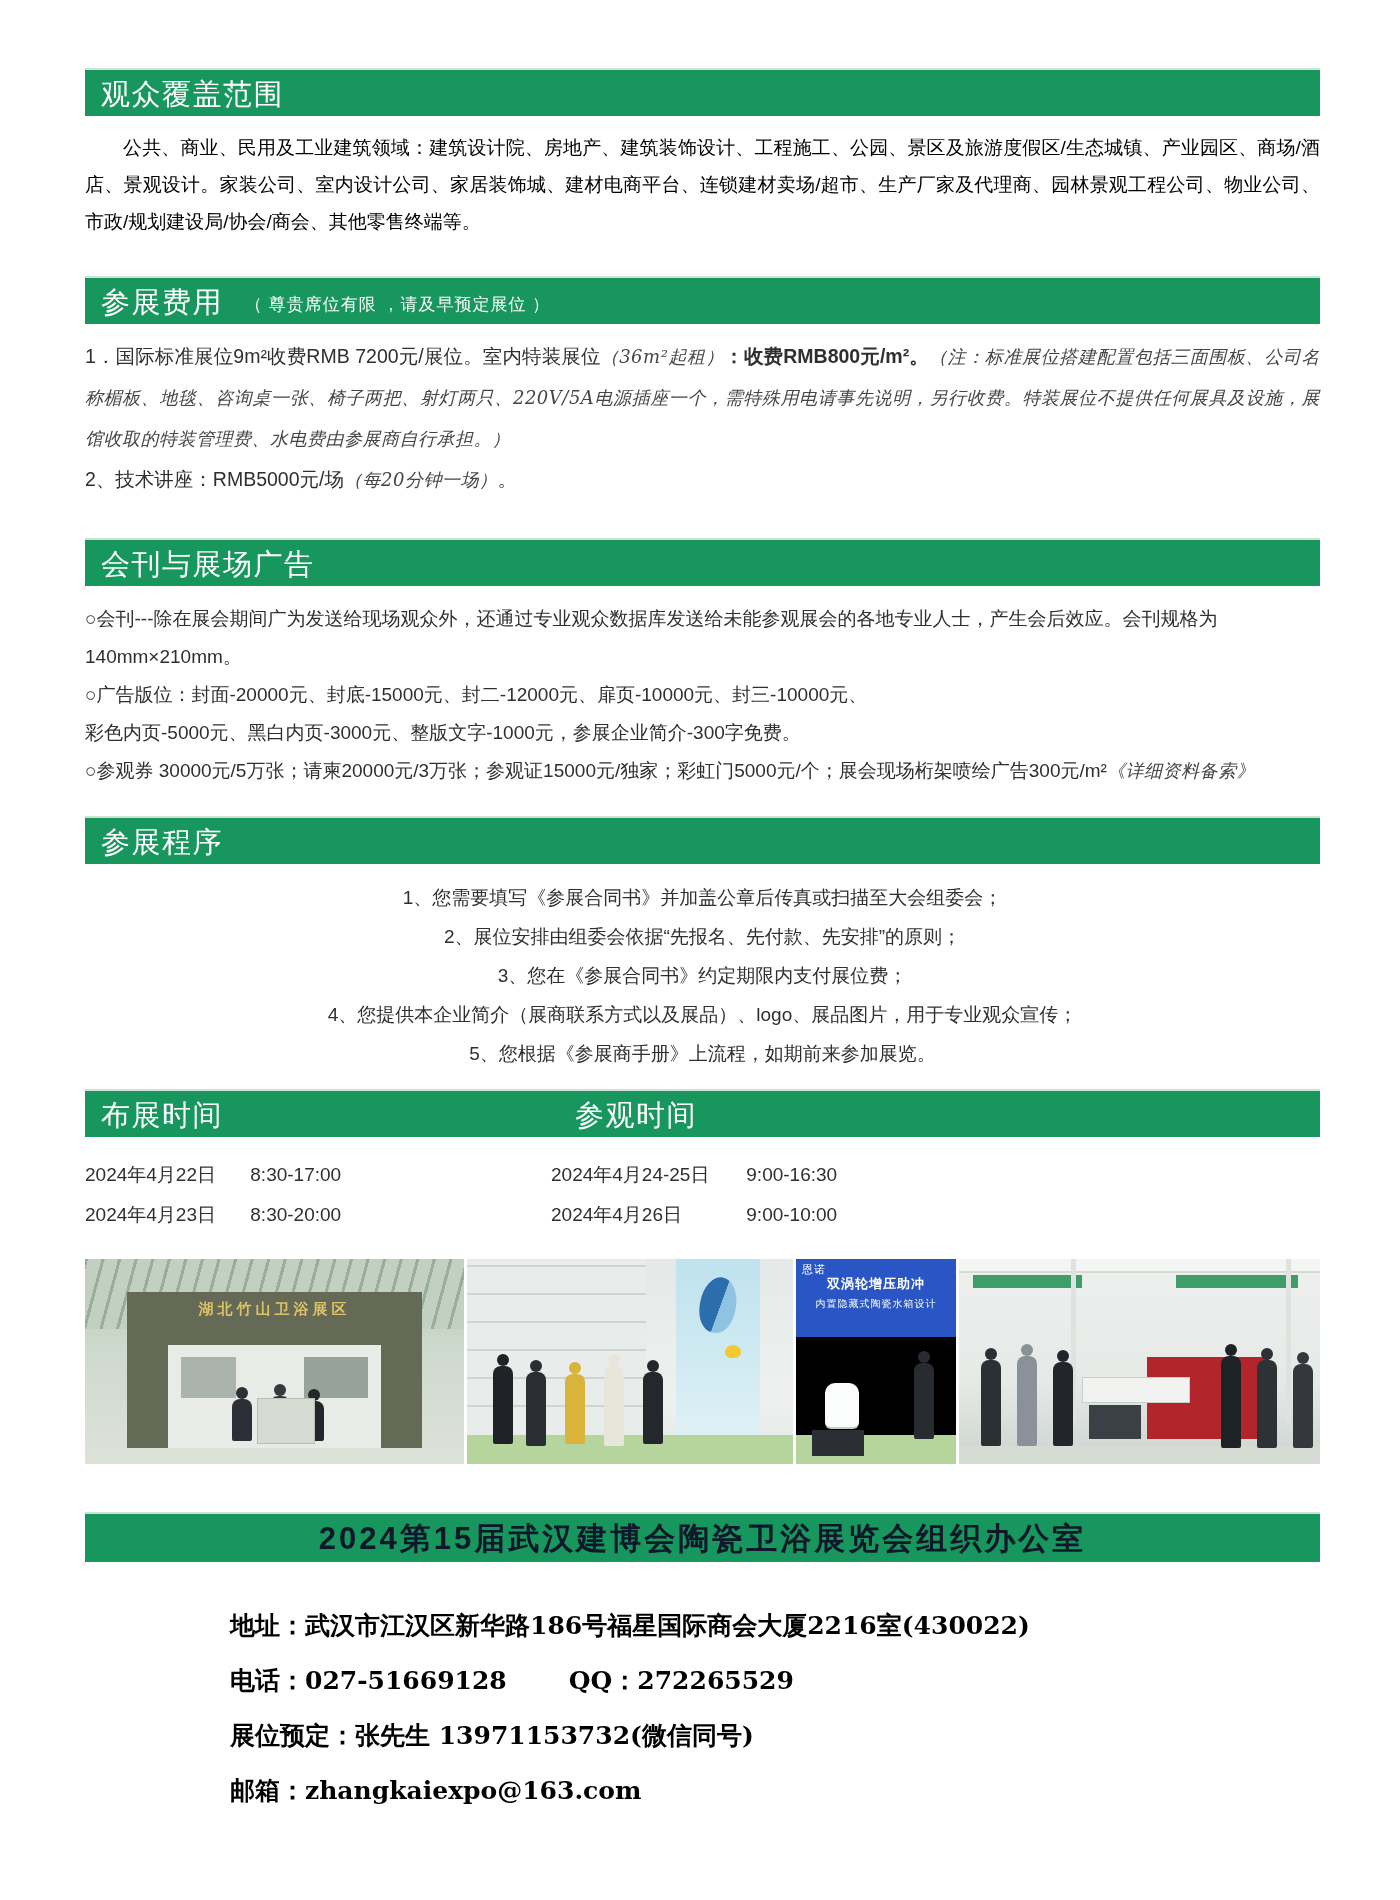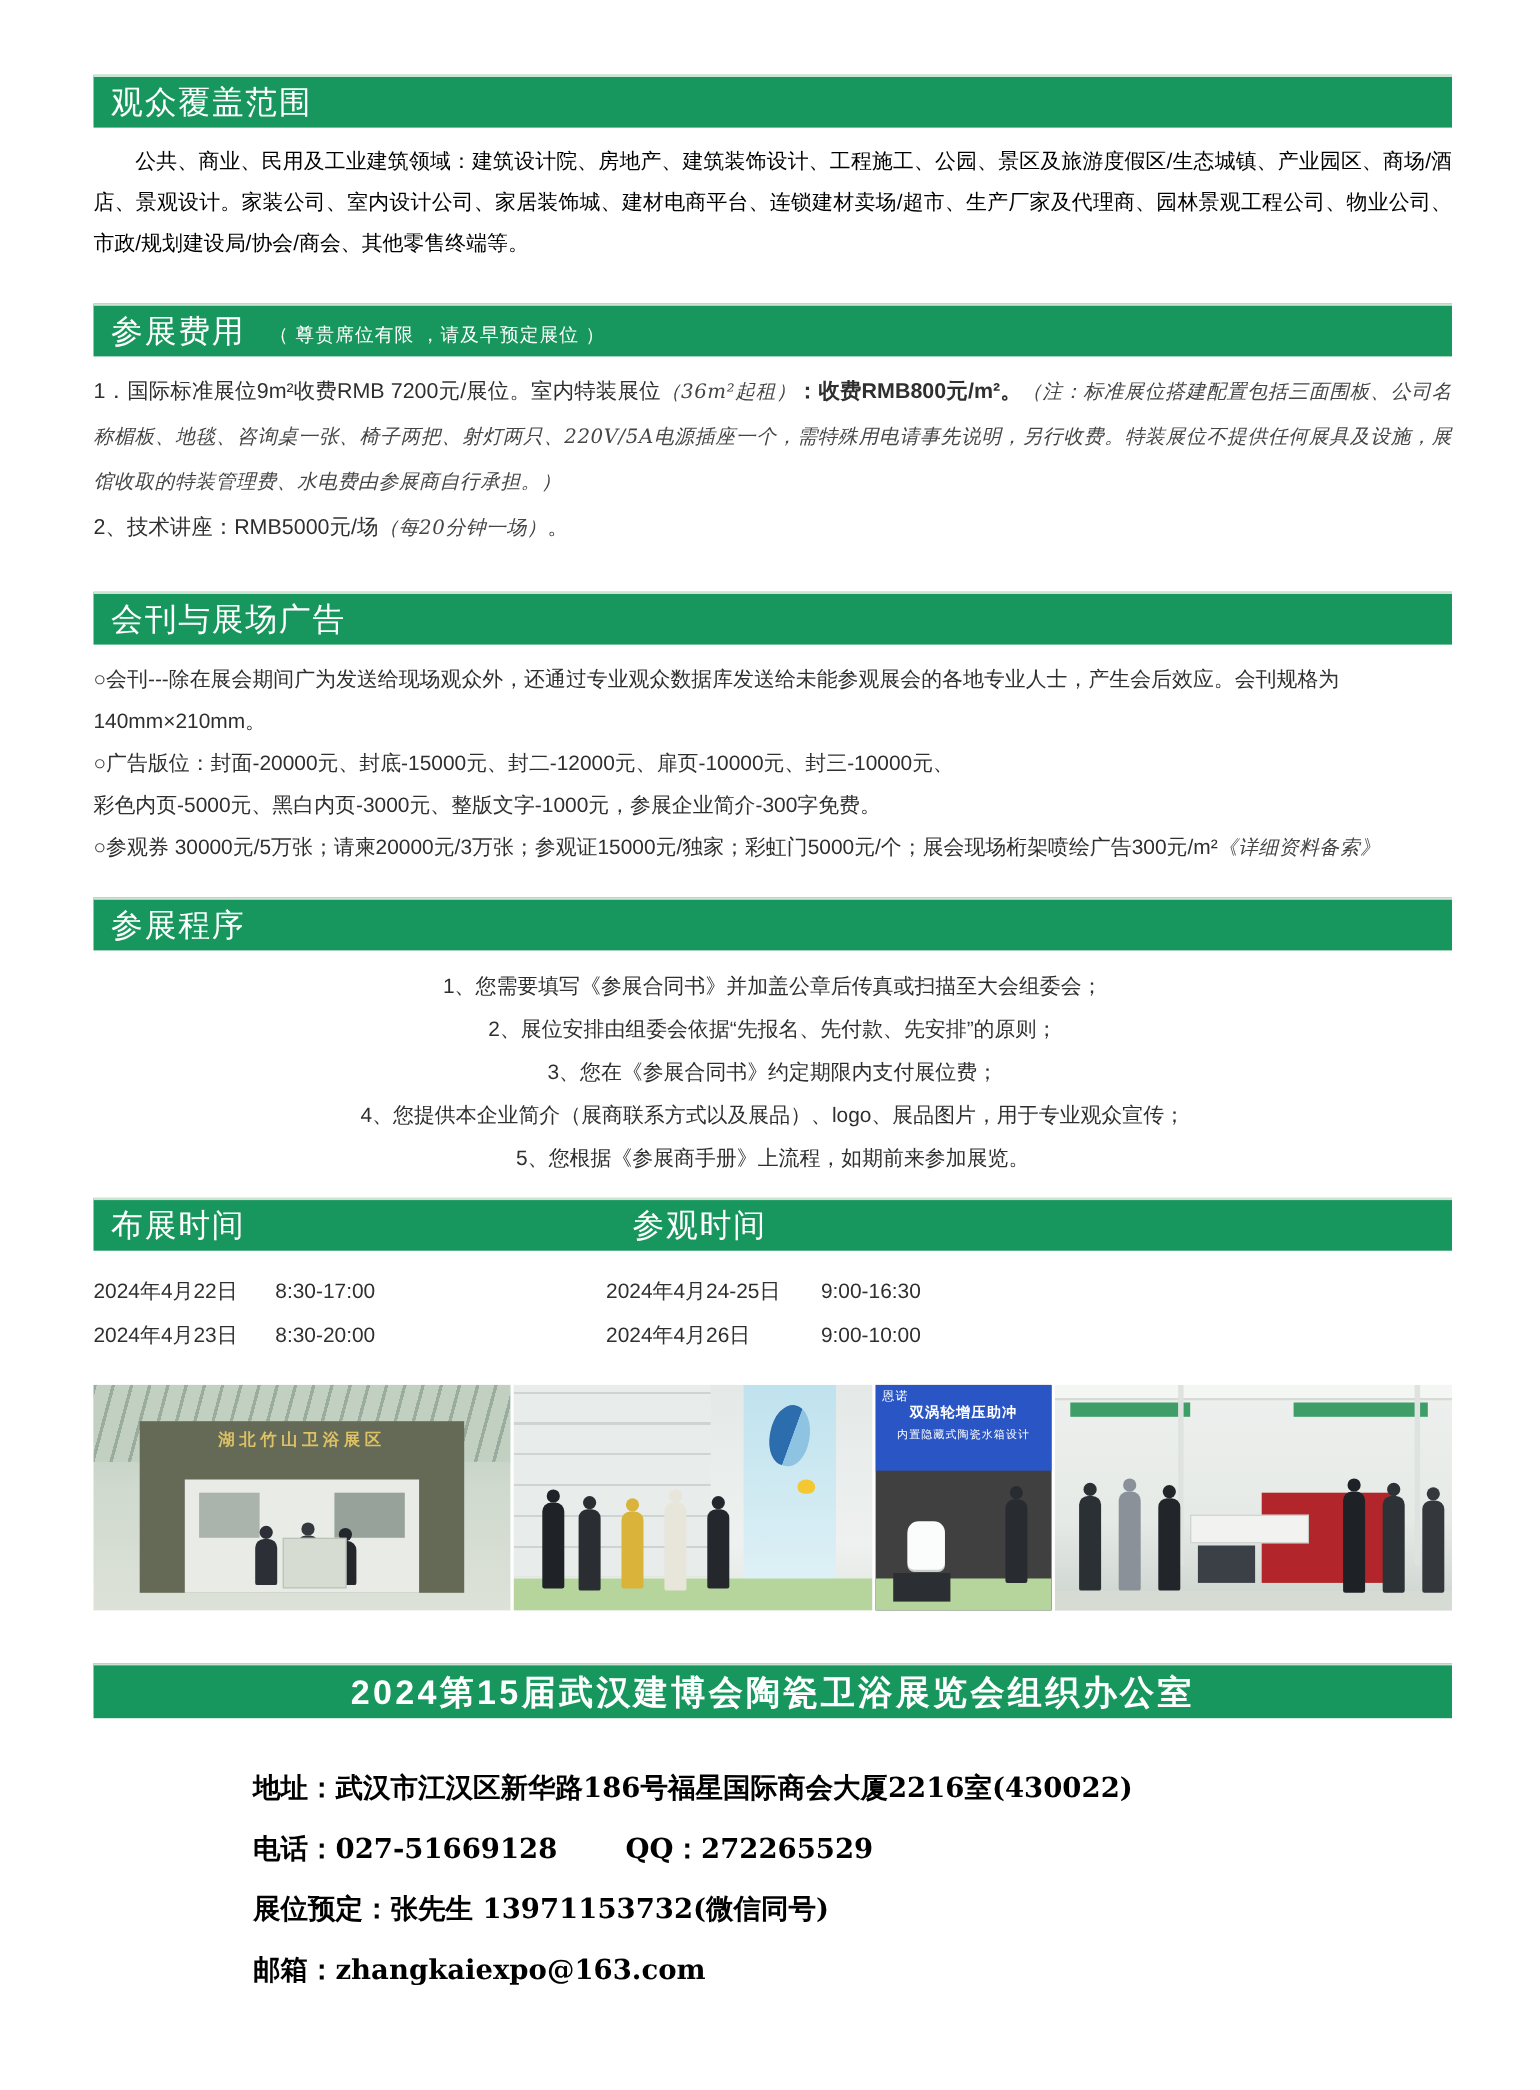--- a/index.html
+++ b/index.html
@@ -61,21 +61,21 @@
   .photo2 { width:326px; background:linear-gradient(#e4e9e8 0%,#eef1ef 70%,#e3e8e4 100%); }
   .p2-wall { position:absolute; left:0; top:0; bottom:15%; width:55%;
     background:repeating-linear-gradient(0deg,#e8ecea 0 26px,#cdd4d1 26px 28px); }
   .p2-banner { position:absolute; right:10%; top:0; bottom:10%; width:26%;
     background:linear-gradient(#bfe2ee,#dff1f6); border-radius:0 0 6px 6px; }
   .whale { position:absolute; left:50%; top:18px; transform:translateX(-50%) rotate(10deg);
     width:36px; height:56px; border-radius:50% 50% 46% 46%;
     background:linear-gradient(100deg,#2b6dad 55%,#8ec3e2 56%); }
   .duck { position:absolute; left:58%; top:86px; width:16px; height:13px;
     background:#f3c832; border-radius:50% 50% 42% 42%; }
-  .photo3 { width:160px; background:#404040; }
+  .photo3 { width:160px; background:#000000; }
   .p3-banner { position:absolute; top:0; left:0; right:0; height:38%; background:#2a55c4;
     color:#fff; text-align:center; padding-top:16px; }
   .p3-brand { position:absolute; top:3px; left:6px; font-size:11px; color:#fff; letter-spacing:1px; }
   .p3-line1 { font-size:13px; font-weight:bold; letter-spacing:1px; }
   .p3-line2 { font-size:10px; margin-top:4px; letter-spacing:1px; }
   .p3-toilet { position:absolute; left:18%; bottom:18%; width:34px; height:44px;
     background:#fbfcfc; border-radius:10px 10px 6px 6px; box-shadow:0 2px 0 #c8cdcb; }
   .p3-base { position:absolute; left:10%; bottom:4%; width:52px; height:26px; background:#2b2f34; }
   .photo4 { width:361px; background:linear-gradient(#edf0ee 0%,#e6eae7 60%,#ccd3cd 100%); }
   .p4-beam { position:absolute; top:0; left:0; right:0; height:14px; background:#f4f6f4; border-bottom:2px solid #d4dad4; }
@@ -86,21 +86,21 @@
   .p4-screen { position:absolute; left:36%; bottom:12%; width:52px; height:34px; background:#3a4045; }
   .floor-green { position:absolute; left:0; right:0; bottom:0; height:14%; background:#b6d59c; }
   .floor-gray { position:absolute; left:0; right:0; bottom:0; height:9%; background:#d6dbd3; }
   .fig { position:absolute; width:20px; border-radius:8px 8px 2px 2px; background:#23272c; }
   .fig::before { content:""; position:absolute; top:-12px; left:50%; transform:translateX(-50%);
     width:12px; height:12px; border-radius:50%; background:inherit; }
 
   
   .footer-bar {
     margin-top:48px; width:1235px; height:50px; background:#17975d;
-    color:#ffffff; font-size:31px; font-weight:bold; letter-spacing:3px;
+    color:#0f172a; font-size:31px; font-weight:bold; letter-spacing:3px;
     text-align:center; line-height:50px; border-top:2px solid #cfe3d4;
   }
   .contact { margin:36px 0 0 145px; }
   .contact-line {
     font-family:"DejaVu Serif","Liberation Serif",serif; font-weight:bold;
     color:#000; font-size:25px; line-height:55px;
   }
   .qq-gap { margin-left:62px; }
 </style>
 </head>

